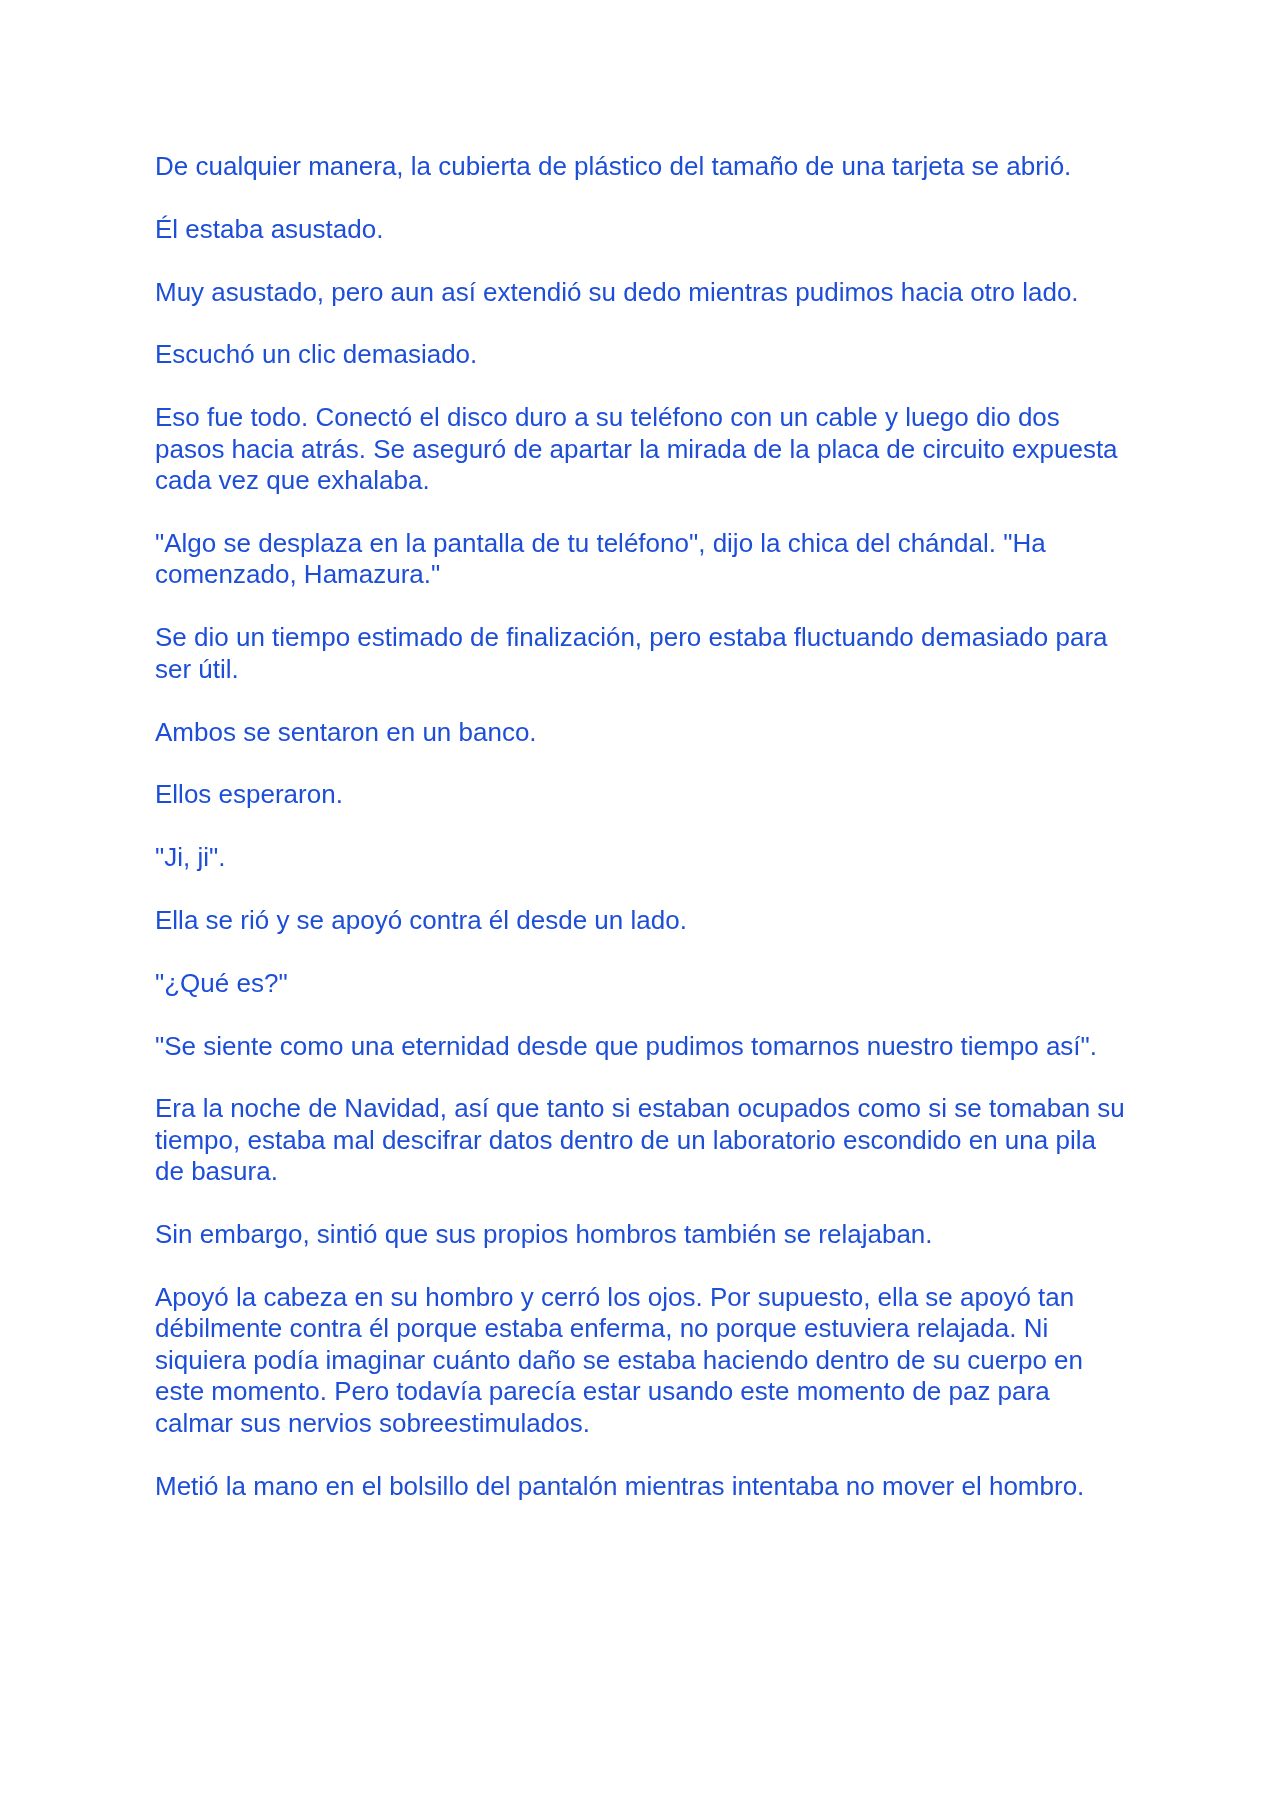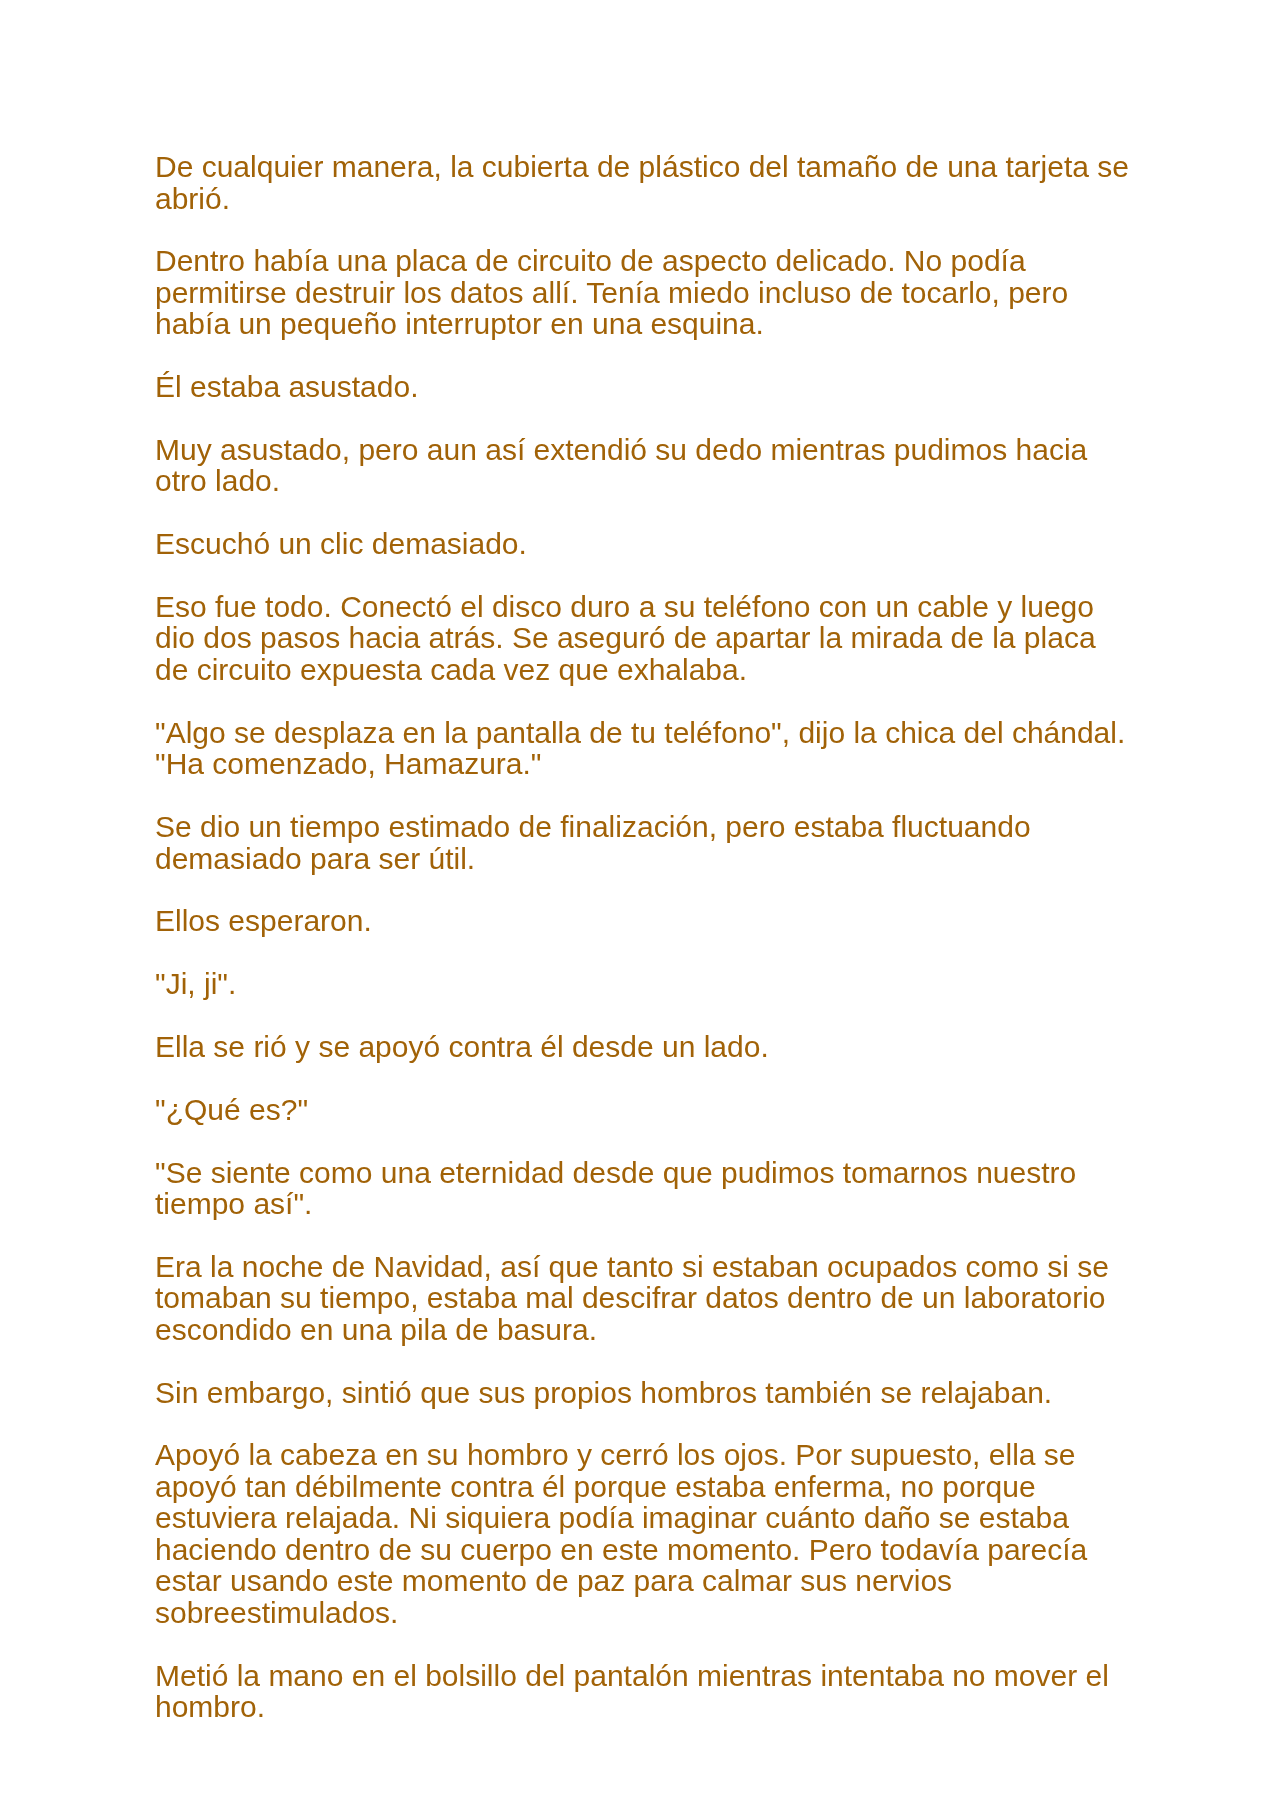--- a/index.html
+++ b/index.html
@@ -12,41 +12,41 @@
       height: 1810px;
       overflow: hidden;
       position: relative;
     }
     .page {
       position: absolute;
       left: 155px;
       top: 151px;
       width: 975px;
       font-family: "Liberation Sans", sans-serif;
-      font-size: 30px;
+      font-size: 26px;
       line-height: 31.5px;
-      color: #a16207;
+      color: #1d4ed8;
     }
     .para {
       margin: 0 0 31.3px 0;
       padding: 0;
     }
   </style>
 </head>
 <body>
 
 <div class="page">
   <p class="para">De cualquier manera, la cubierta de plástico del tamaño de una tarjeta se abrió.</p>
-  <p class="para">Dentro había una placa de circuito de aspecto delicado. No podía permitirse destruir los datos allí. Tenía miedo incluso de tocarlo, pero había un pequeño interruptor en una esquina.</p>
   <p class="para">Él estaba asustado.</p>
   <p class="para">Muy asustado, pero aun así extendió su dedo mientras pudimos hacia otro lado.</p>
   <p class="para">Escuchó un clic demasiado.</p>
   <p class="para">Eso fue todo. Conectó el disco duro a su teléfono con un cable y luego dio dos pasos hacia atrás. Se aseguró de apartar la mirada de la placa de circuito expuesta cada vez que exhalaba.</p>
   <p class="para">"Algo se desplaza en la pantalla de tu teléfono", dijo la chica del chándal. "Ha comenzado, Hamazura."</p>
   <p class="para">Se dio un tiempo estimado de finalización, pero estaba fluctuando demasiado para ser útil.</p>
+  <p class="para">Ambos se sentaron en un banco.</p>
   <p class="para">Ellos esperaron.</p>
   <p class="para">"Ji, ji".</p>
   <p class="para">Ella se rió y se apoyó contra él desde un lado.</p>
   <p class="para">"¿Qué es?"</p>
   <p class="para">"Se siente como una eternidad desde que pudimos tomarnos nuestro tiempo así".</p>
   <p class="para">Era la noche de Navidad, así que tanto si estaban ocupados como si se tomaban su tiempo, estaba mal descifrar datos dentro de un laboratorio escondido en una pila de basura.</p>
   <p class="para">Sin embargo, sintió que sus propios hombros también se relajaban.</p>
   <p class="para">Apoyó la cabeza en su hombro y cerró los ojos. Por supuesto, ella se apoyó tan débilmente contra él porque estaba enferma, no porque estuviera relajada. Ni siquiera podía imaginar cuánto daño se estaba haciendo dentro de su cuerpo en este momento. Pero todavía parecía estar usando este momento de paz para calmar sus nervios sobreestimulados.</p>
   <p class="para">Metió la mano en el bolsillo del pantalón mientras intentaba no mover el hombro.</p>
 </div>

